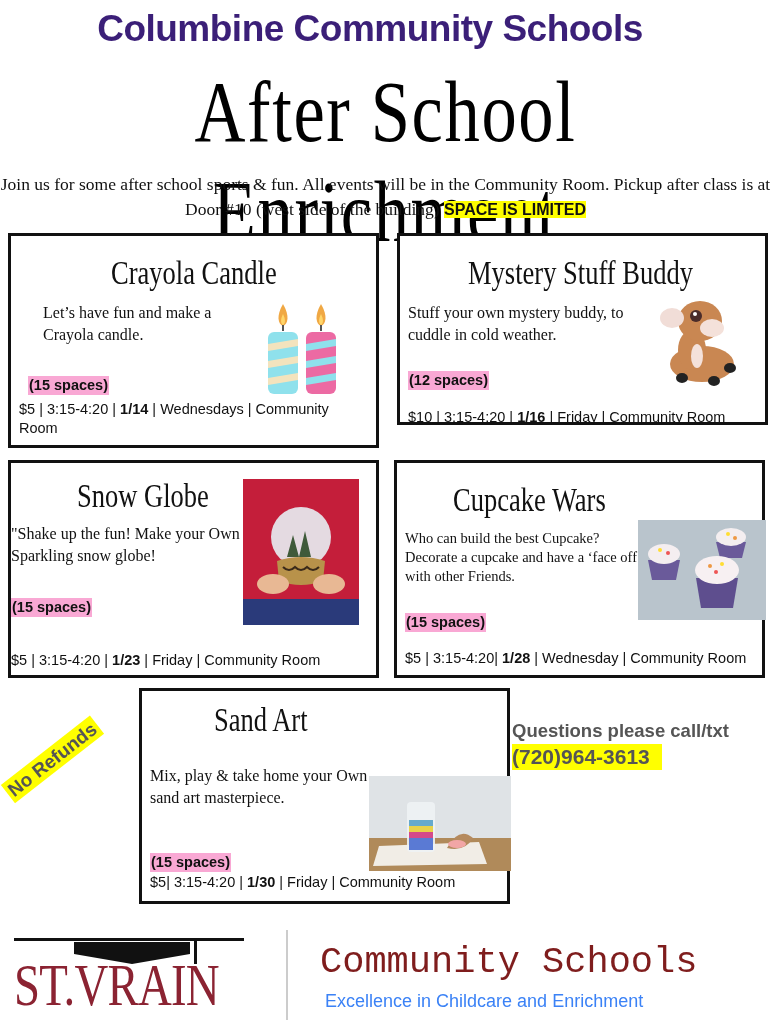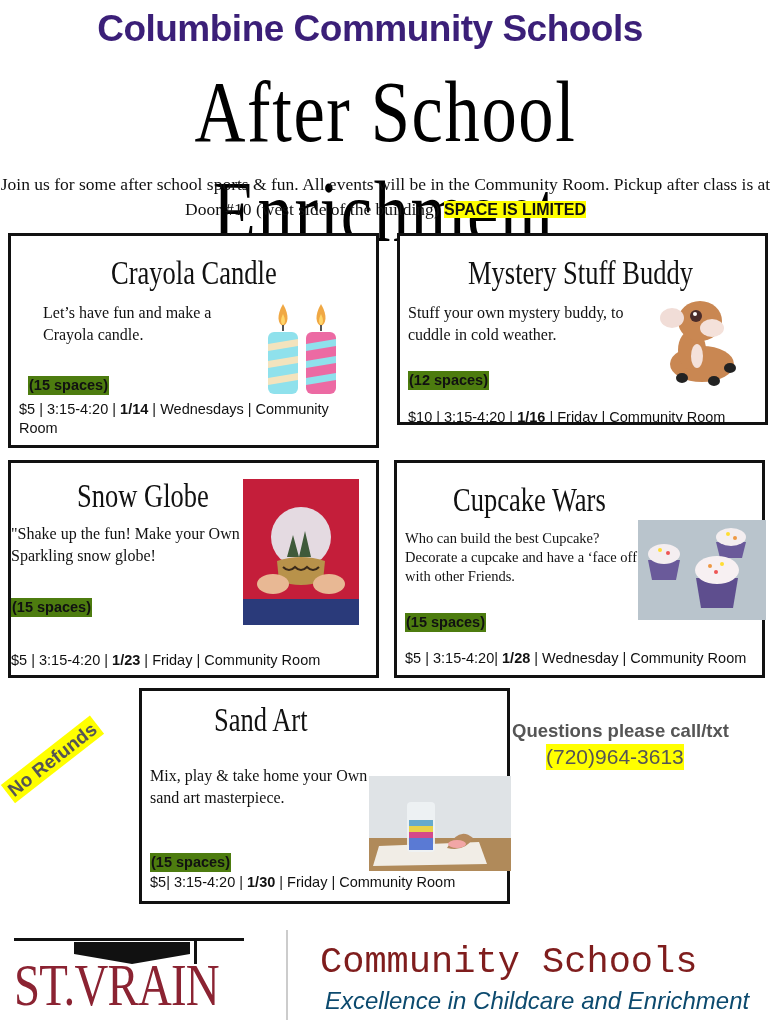--- a/index.html
+++ b/index.html
@@ -12,36 +12,36 @@
     font-family: "Liberation Serif", serif; font-size: 86px; color: #000; letter-spacing: 2px;
     transform: scaleX(0.82); transform-origin: center; line-height: 100px; }
   .intro { position: absolute; left: -10px; top: 172px; width: 791px; text-align: center;
     font-family: "Liberation Serif", serif; font-size: 17.5px; line-height: 25px; color: #111; }
   .hl-yellow { background: #ffff00; font-weight: bold; font-family: "Liberation Sans", sans-serif; font-size: 16px; }
 
   .card { position: absolute; border: 3px solid #111; background: #fff; }
   .card-title { position: absolute; font-family: "Liberation Serif", serif; font-size: 34px; color: #111;
     transform: scaleX(0.78); transform-origin: left center; white-space: nowrap; }
   .card-desc { position: absolute; font-family: "Liberation Serif", serif; font-size: 16px; line-height: 22px; color: #111; }
-  .spaces { position: absolute; font-weight: bold; font-size: 14.5px; background: #4d7c0f; padding: 0 1px; line-height: 19px; }
+  .spaces { position: absolute; font-weight: bold; font-size: 14.5px; background: #f9a8d4; padding: 0 1px; line-height: 19px; }
   .details { position: absolute; font-size: 14.5px; line-height: 19px; color: #111; }
   .details b { font-weight: bold; }
   .pic { position: absolute; overflow: hidden; }
 
   .no-refunds { position: absolute; left: -4px; top: 748px; transform: rotate(-38deg); background: #ffff00;
     font-weight: bold; font-size: 19px; color: #555; padding: 0 3px; line-height: 23px; }
   .questions { position: absolute; left: 512px; top: 720px; font-weight: bold; font-size: 18.5px; color: #555; line-height: 22px; }
-  .phone { position: absolute; left: 512px; top: 744px; font-weight: normal; font-size: 21px; color: #555; background: #ffff00; line-height: 26px; padding-right: 0; margin-left: 34px; }
+  .phone { position: absolute; left: 512px; top: 744px; font-weight: bold; font-size: 21px; color: #555; background: #ffff00; line-height: 26px; padding-right: 12px; }
 
   .footer-logo { position: absolute; left: 12px; top: 934px; width: 236px; height: 85px; }
   .st-vrain { position: absolute; left: 2px; top: 16px; font-family: "Liberation Serif", serif; font-size: 60px; color: #8b2332;
     transform: scaleX(0.78); transform-origin: left; letter-spacing: -1px; line-height: 70px; }
   .footer-divider { position: absolute; left: 286px; top: 930px; width: 2px; height: 90px; background: #ccc; }
   .cs-title { position: absolute; left: 320px; top: 940px; font-family: Liberation Mono, monospace; font-size: 37px; color: #7f1d1d; line-height: 44px; }
-  .cs-tag { position: absolute; left: 325px; top: 988px; font-size: 24px; color: #0c4a6e; line-height: 26px; font-style: italic; }
+  .cs-tag { position: absolute; left: 325px; top: 988px; font-size: 18px; color: #3b82f6; line-height: 26px; }
 </style>
 </head>
 <body>
 
 <div>
 
   <div class="org-title">Columbine Community Schools</div>
   <div class="main-title">After School Enrichment</div>
   <div class="intro">
     <span>Join us for some after school sports &amp; fun. All events will be in the Community Room. Pickup after class is at Door #10 (west side of the building)</span>

